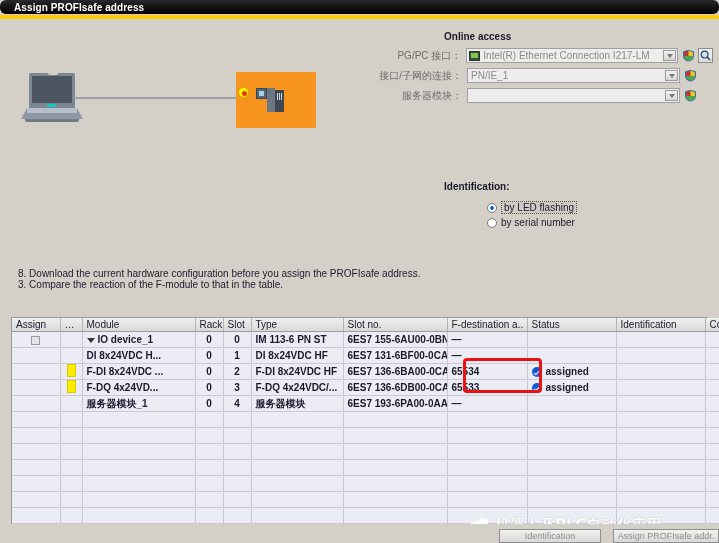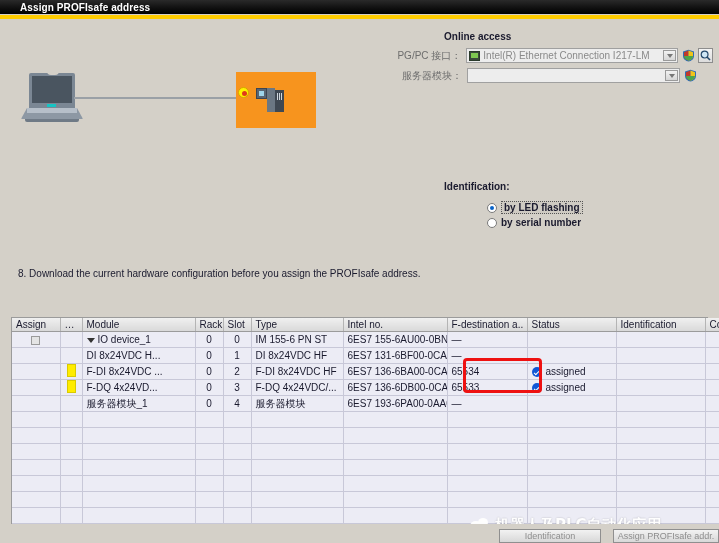--- a/index.html
+++ b/index.html
@@ -12,23 +12,24 @@
     overflow:hidden;
     position:relative;
   }
   
   .titlebar{
     position:absolute;left:0;top:0;width:719px;height:14px;
     background:linear-gradient(to bottom,#2a2a2a 0%,#111 55%,#000 100%);
     color:#fff;
     font-size:10px;font-weight:bold;
     line-height:15px;
-    padding-left:20px;
+    padding-left:14px;
     box-sizing:border-box;
     letter-spacing:0.1px;
+    border-radius:6px;
   }
   .title-underline{
     position:absolute;left:0;top:15px;width:719px;height:4px;background:#fc0;
   }
   .page{
     position:absolute;left:0;top:19px;width:719px;height:524px;
     background:#d4d0c8;
   }
   
   .graphic{position:absolute;left:8px;top:34px;width:320px;height:105px;}
@@ -81,42 +82,42 @@
   .shield svg{display:block;}
   .magbtn{
     width:15px;height:15px;margin-left:3px;flex:0 0 auto;
     background:linear-gradient(to bottom,#f4f4f4,#dcdcdc);border:1px solid #8d8d8d;
     box-sizing:border-box;display:flex;align-items:center;justify-content:center;
   }
   .netbtn{width:16px;height:15px;margin-left:4px;flex:0 0 auto;display:flex;align-items:center;justify-content:center;}
   
   .ident-title{position:absolute;left:444px;top:162px;font-weight:bold;font-size:10px;}
   .radios{position:absolute;left:487px;top:181px;}
-  .rrow{display:flex;align-items:center;height:15px;font-weight:bold;}
+  .rrow{display:flex;align-items:center;height:15px;}
   .radio{width:10px;height:10px;border-radius:50%;background:#fff;border:1px solid #7a7a7a;box-sizing:border-box;position:relative;margin-right:4px;}
   .radio.on::after{content:"";position:absolute;left:2px;top:2px;width:4px;height:4px;border-radius:50%;background:#0a64c8;}
   .rlbl{font-size:10px;}
   .rlbl.sel{border:1px dotted #555;padding:0 2px;background:#cfcbc3;}
   
   .instr{position:absolute;left:18px;top:249px;font-size:10px;line-height:11.4px;}
   
   .tbl{position:absolute;left:11px;top:298px;width:697px;height:213px;border:1px solid #9b9b9b;background:#e8e8f2;box-sizing:border-box;}
   table{border-collapse:collapse;width:100%;table-layout:fixed;font-size:10px;}
   thead th{
     background:linear-gradient(to bottom,#f0f0f0,#d9d9d9);
     border-right:1px solid #b4b4b4;border-bottom:1px solid #9b9b9b;
     height:13px;font-weight:normal;text-align:left;padding:0 0 0 4px;
     font-size:10px;white-space:nowrap;overflow:hidden;
   }
   tbody td{
     border-right:1px solid #c8c8d8;border-bottom:1px solid #c8c8d8;
     height:15px;padding:0 0 0 4px;background:#ececf5;white-space:nowrap;overflow:hidden;
     font-size:10px;
   }
-  tbody tr.data td{background:#ececf5;}
+  tbody tr.data td{background:#ececf5;font-weight:bold;}
   td.c{text-align:center;padding:0;}
   .chk{width:9px;height:9px;background:#e4e4e4;border:1px solid #9a9a9a;display:inline-block;box-sizing:border-box;vertical-align:middle;}
   .ymark{width:9px;height:13px;background:#ffec00;display:inline-block;border:1px solid #d9ca00;box-sizing:border-box;}
   .tri{display:inline-block;width:0;height:0;border-left:4px solid transparent;border-right:4px solid transparent;border-top:5px solid #333;vertical-align:middle;margin-right:3px;}
   .ind2{}
   .statuscell{position:relative;}
   .okmark{width:10px;height:10px;border-radius:50%;background:#1157d6;display:inline-block;vertical-align:middle;position:relative;margin-right:4px;}
   .okmark::after{content:"";position:absolute;left:2px;top:4px;width:3px;height:1.5px;border-left:1.6px solid #fff;border-bottom:1.6px solid #fff;transform:rotate(-45deg);width:4px;height:2px;}
   .redbox{
     position:absolute;left:463px;top:339px;width:79px;height:35px;
@@ -206,53 +207,69 @@
           </svg>
       </div>
       <div class="magbtn">
         <svg width="11" height="11" viewBox="0 0 11 11">
             <circle cx="4.6" cy="4.6" r="3.4" fill="#cfe6f5" stroke="#24486b" stroke-width="1.2"></circle>
             <line x1="7" y1="7" x2="10" y2="10" stroke="#24486b" stroke-width="1.6"></line>
           </svg>
       </div>
     </div>
 
-
     <div class="row">
-      <div class="lbl">服务器模块：</div>
+      <div class="lbl">接口/子网的连接：</div>
       <div class="fld cw">
-        <div class="txt"></div>
+        <div class="txt">PN/IE_1</div>
         <div class="arrowbtn"></div>
       </div>
       <div class="shield">
         <svg width="13" height="13" viewBox="0 0 13 13">
             <path d="M6.5 0.7 L12 2.6 V7 C12 10 9.4 12 6.5 12.6 C3.6 12 1 10 1 7 V2.6 Z" fill="#2f6fb5"></path>
             <path d="M6.5 1.6 L6.5 11.6 C4.2 11 2 9.3 2 7 V3.3 Z" fill="#c0392b"></path>
             <path d="M6.5 1.6 L11 3.3 V7 C11 9.3 8.8 11 6.5 11.6 Z" fill="#f0c419"></path>
             <path d="M2 7 C2 9.3 4.2 11 6.5 11.6 C8.8 11 11 9.3 11 7 Z" fill="#4ca64c"></path>
           </svg>
       </div>
     </div>
 
+    <div class="row">
+      <div class="lbl">服务器模块：</div>
+      <div class="fld cw">
+        <div class="txt"></div>
+        <div class="arrowbtn"></div>
+      </div>
+      <div class="shield">
+        <svg width="13" height="13" viewBox="0 0 13 13">
+            <path d="M6.5 0.7 L12 2.6 V7 C12 10 9.4 12 6.5 12.6 C3.6 12 1 10 1 7 V2.6 Z" fill="#2f6fb5"></path>
+            <path d="M6.5 1.6 L6.5 11.6 C4.2 11 2 9.3 2 7 V3.3 Z" fill="#c0392b"></path>
+            <path d="M6.5 1.6 L11 3.3 V7 C11 9.3 8.8 11 6.5 11.6 Z" fill="#f0c419"></path>
+            <path d="M2 7 C2 9.3 4.2 11 6.5 11.6 C8.8 11 11 9.3 11 7 Z" fill="#4ca64c"></path>
+          </svg>
+      </div>
+    </div>
+
   </div>
 
   <div class="ident-title">Identification:</div>
   <div class="radios">
     <div class="rrow">
       <span class="radio on"></span>
       <span class="rlbl sel">by LED flashing</span>
     </div>
     <div class="rrow">
       <span class="radio"></span>
       <span class="rlbl">by serial number</span>
     </div>
   </div>
 
   <div class="instr">
     <div>8. Download the current hardware configuration before you assign the PROFIsafe address.</div>
+    <div>3. Compare the reaction of the F-module to that in the table.</div>
   </div>
 
   <div class="tbl">
     <table>
       <colgroup>
         <col style="width:48px">
           <col style="width:22px">
           <col style="width:113px">
         <col style="width:28px">
           <col style="width:28px">
@@ -264,35 +281,35 @@
           <col style="width:52px">
       </colgroup>
       <thead>
         <tr>
           <th>Assign</th>
           <th>…</th>
           <th>Module</th>
           <th>Rack</th>
           <th>Slot</th>
           <th>Type</th>
-          <th>Intel no.</th>
+          <th>Slot no.</th>
           <th>F-destination a..</th>
           <th>Status</th>
           <th>Identification</th>
           <th>Confirm</th>
         </tr>
       </thead>
       <tbody id="tbody">
           <tr class="data">
             <td class="c"><span class="chk"></span></td>
             <td class="c"></td>
             <td><span class="tri"></span><span>IO device_1</span></td>
             <td class="c">0</td>
             <td class="c">0</td>
-            <td>IM 155-6 PN ST</td>
+            <td>IM 113-6 PN ST</td>
             <td>6ES7 155-6AU00-0BN0</td>
             <td>—</td>
             <td class="statuscell"></td>
             <td></td>
             <td class="c"></td>
           </tr>
           <tr class="data">
             <td class="c"></td>
             <td class="c"></td>
             <td class="ind2"><span>DI 8x24VDC H...</span></td>

